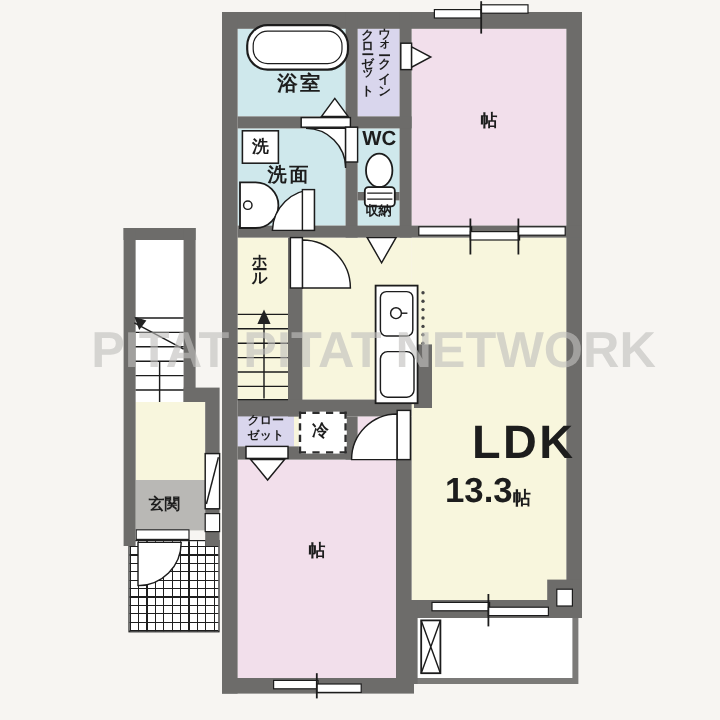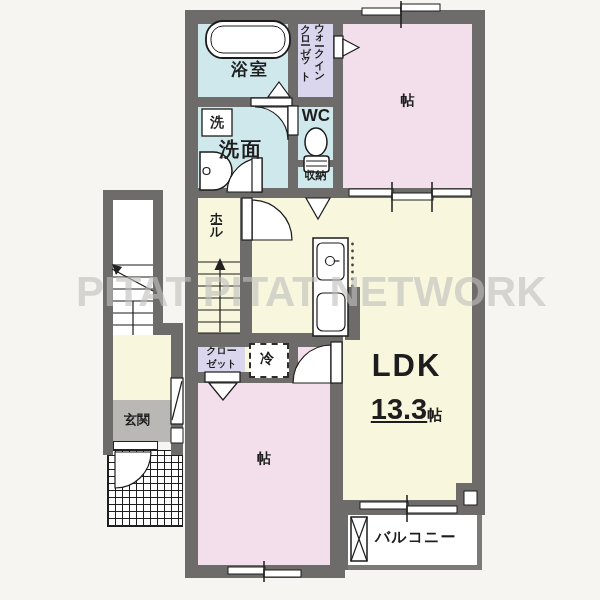--- a/index.html
+++ b/index.html
@@ -192,42 +192,41 @@
   <div class="lbl vtext" style="left:299px;top:16px;height:80px;font-size:10.5px;font-weight:600;">
     <span>ウォークイン</span>
     <span>クローゼット</span>
   </div>
 
   <div class="lbl center" style="left:343px;top:82px;width:129px;">
       <span style="font-size:14px;margin-top:10px;">帖</span>
   </div>
 
   <div class="lbl center" style="left:202px;top:109px;width:30px;height:27px;font-size:14px;">洗</div>
-  <div class="lbl center" style="left:208px;top:136px;width:66px;font-size:20px;letter-spacing:2px;">洗面</div>
+  <div class="lbl center" style="left:208px;top:136px;width:66px;font-size:16px;letter-spacing:2px;">洗面</div>
   <div class="lbl center" style="left:300px;top:106px;width:32px;font-size:17px;font-weight:700;">WC</div>
   <div class="lbl center" style="left:298px;top:168px;width:35px;font-size:11px;">収納</div>
 
   <div class="lbl vtext" style="left:207px;top:203px;height:62px;font-size:13px;">
     <span>ホール</span>
   </div>
 
   <div class="lbl" style="left:199px;top:344px;width:45px;font-size:10px;line-height:1.3;text-align:center;">
     <span style="display:block;">クロー</span>
     <span style="display:block;">ゼット</span>
   </div>
 
   <div class="lbl center" style="left:249px;top:343px;width:36px;height:31px;font-size:14px;">冷</div>
 
-  <div class="lbl center" style="left:343px;top:348px;width:127px;font-size:31px;letter-spacing:2px;">LDK</div>
+  <div class="lbl center" style="left:343px;top:348px;width:127px;font-size:39px;letter-spacing:2px;padding-left:30px;">LDK</div>
   <div class="lbl center" style="left:343px;top:393px;width:127px;">
-    <span style="font-size:29px;text-decoration:underline;">13.3</span>
+    <span style="font-size:29px;">13.3</span>
       <span style="font-size:15px;margin-top:12px;">帖</span>
   </div>
 
   <div class="lbl center" style="left:198px;top:440px;width:132px;">
       <span style="font-size:14px;margin-top:10px;">帖</span>
   </div>
 
   <div class="lbl center" style="left:112px;top:411px;width:50px;font-size:13px;">玄関</div>
-  <div class="lbl" style="left:375px;top:528px;font-size:15px;letter-spacing:1px;">バルコニー</div>
 
   <div id="watermark">PITAT PITAT NETWORK</div>
 </div>
 
 </body></html>

